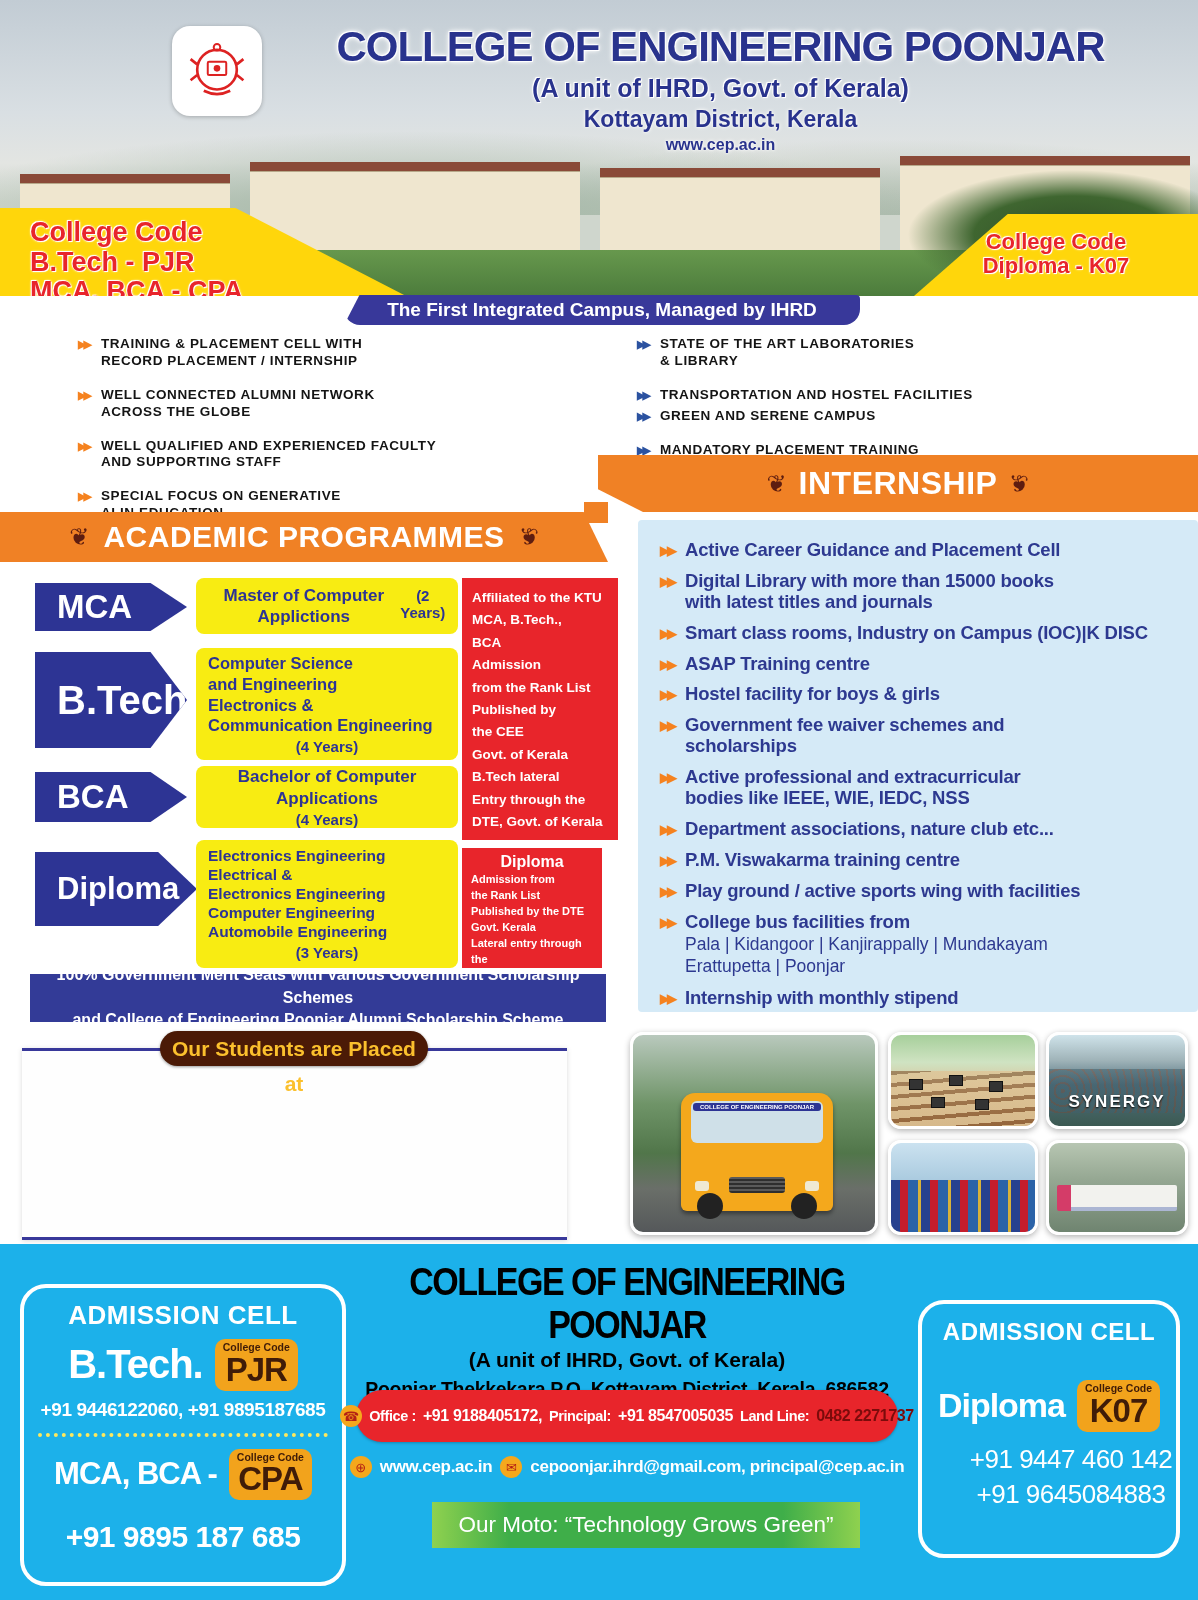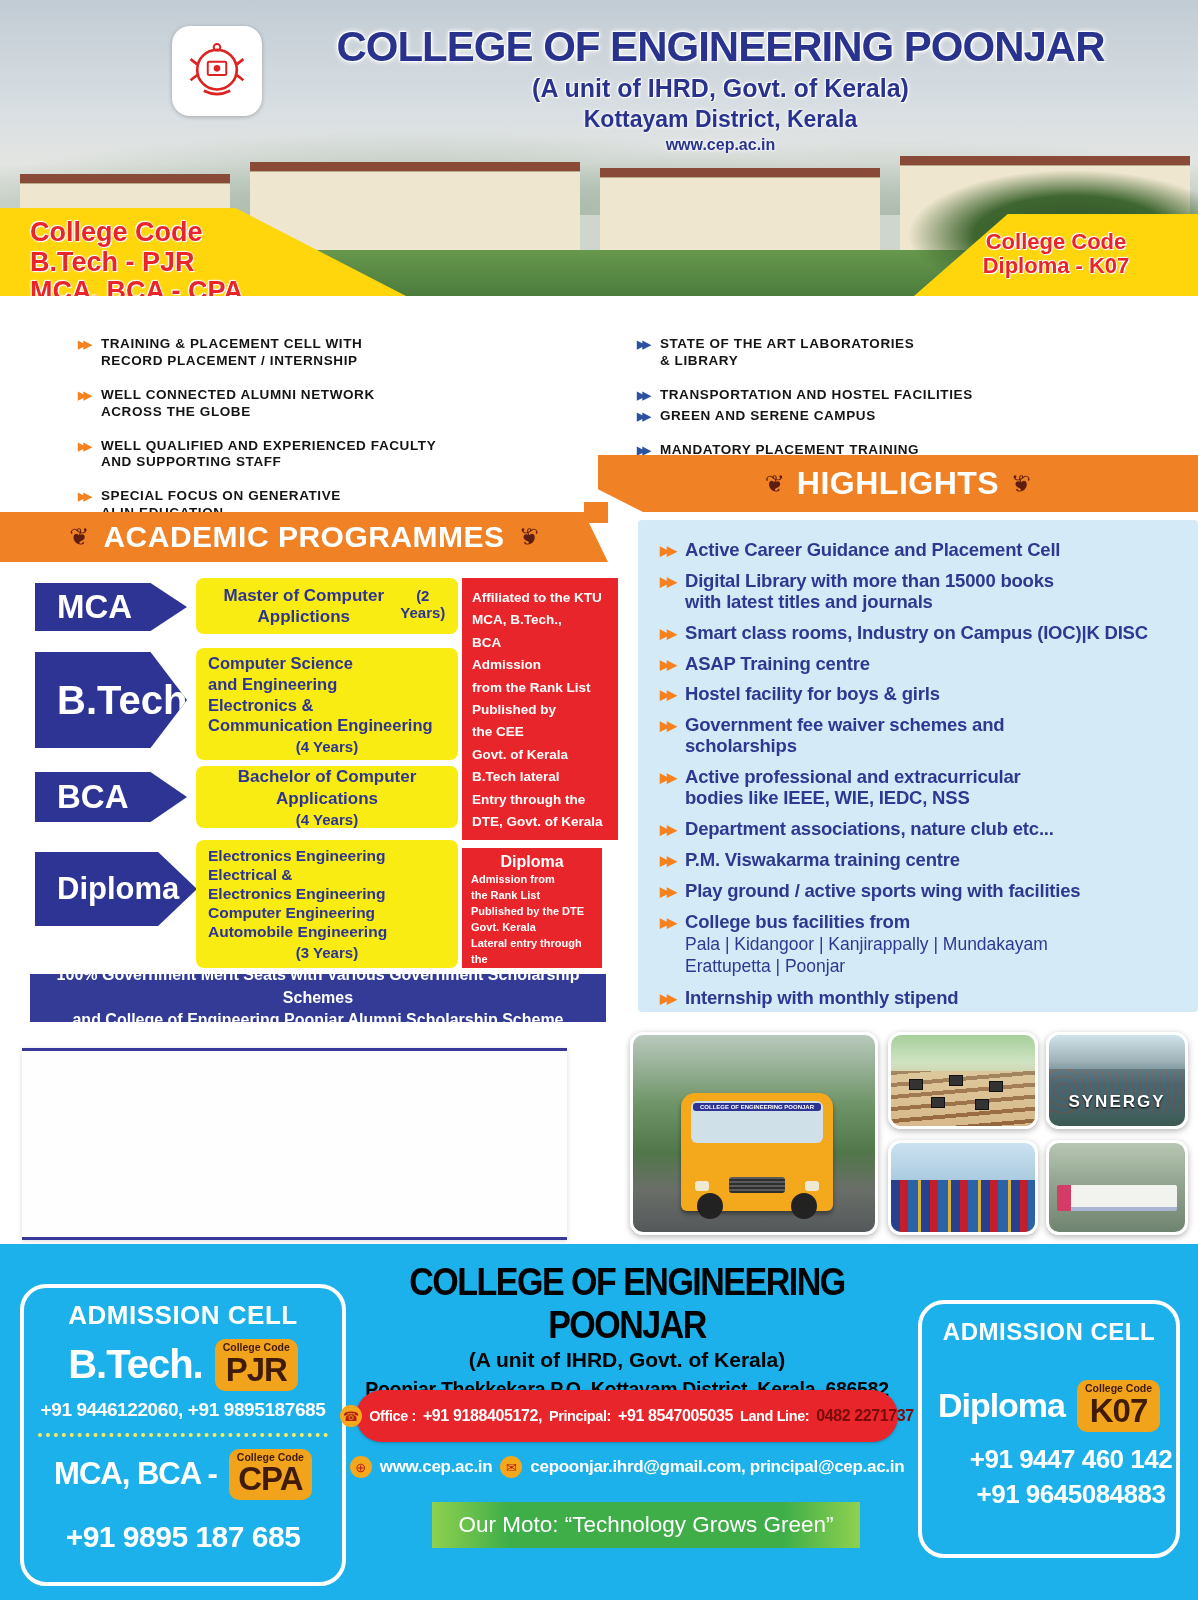--- a/index.html
+++ b/index.html
@@ -148,21 +148,21 @@
   .adm-right .adm-title{font-size:24px;}
   .adm-row{display:flex;align-items:center;justify-content:center;gap:12px;margin-top:8px;}
   .adm-prog{font-weight:bold;font-size:40px;letter-spacing:-1px;}
   .adm-prog.small{font-size:31px;}
   .badge{background:#f2a31c;border-radius:10px;color:#401c08;padding:3px 8px 5px;line-height:1;}
   .badge .bl{font-weight:bold;font-size:10.5px;}
   .badge .bc{font-weight:bold;font-size:33px;letter-spacing:-1px;}
   .adm-phones{font-weight:bold;font-size:19px;letter-spacing:-.4px;margin-top:8px;}
   .adm-div{border-top:4px dotted #ffe95c;margin:12px 14px;}
   .adm-phone-big{font-weight:bold;font-size:30px;margin-top:20px;letter-spacing:-.5px;}
-  .adm-right .adm-phones2{font-weight:bold;font-size:26px;letter-spacing:-.5px;line-height:1.35;margin-top:10px;margin-left:44px;}
+  .adm-right .adm-phones2{font-weight:normal;font-size:26px;letter-spacing:-.5px;line-height:1.35;margin-top:10px;margin-left:44px;}
   .ftr-center{position:absolute;left:356px;top:16px;width:542px;text-align:center;color:#000;}
   .ftr-title{font-weight:bold;font-size:34px;letter-spacing:-1.5px;transform:scaleY(1.12);transform-origin:top;}
   .ftr-sub{font-weight:bold;font-size:21px;margin-top:10px;}
   .ftr-addr{font-weight:bold;font-size:19.5px;letter-spacing:-.3px;margin-top:6px;}
   .contact-pill{position:absolute;left:356px;top:146px;width:542px;height:52px;background:#e8252b;border-radius:26px;
         display:flex;align-items:center;justify-content:center;gap:7px;color:#fff;box-shadow:0 1px 3px rgba(0,0,0,.25);}
   .icon-circle{display:inline-flex;align-items:center;justify-content:center;width:22px;height:22px;border-radius:50%;
         background:#f5a81c;color:#b42015;font-size:13px;flex:none;}
   .cp-seg{font-weight:bold;font-size:14.5px;letter-spacing:-.4px;white-space:nowrap;}
   .cp-num{font-size:16px;}
@@ -212,20 +212,21 @@
       <div class="code-text" style="white-space:pre-line;">College Code
 B.Tech - PJR
 MCA, BCA - CPA</div>
     </div>
     <div class="code-right">
       <div class="code-text" style="white-space:pre-line;">College Code
 Diploma - K07</div>
     </div>
   </div>
 
+  <div class="campus-banner">The First Integrated Campus, Managed by IHRD</div>
 
   <div class="features">
     <ul class="feat-col left" id="features-left">
         <li class="feat-item">
           <span class="feat-arrow">▶▶</span>
           <span class="feat-text">TRAINING &amp; PLACEMENT CELL WITH
 RECORD PLACEMENT / INTERNSHIP</span>
         </li>
         <li class="feat-item">
           <span class="feat-arrow">▶▶</span>
@@ -329,24 +330,25 @@
   </div>
 
   <div class="merit-banner">
     <div>100% Government Merit Seats with Various Government Scholarship Schemes</div>
     <div>and College of Engineering Poonjar Alumni Scholarship Scheme</div>
   </div>
 
   <div class="placed-box">
     
   </div>
+  <div class="placed-pill">Our Students are Placed at</div>
 
   <div class="hl-header">
     <span class="flourish">❦</span>
-    <span class="sec-title">HIGHLIGHTS</span>
+    <span class="sec-title">INTERNSHIP</span>
     <span class="flourish flip">❦</span>
   </div>
   <div class="hl-panel">
     <ul class="hl-list" id="hl-list">
         <li class="hl-item">
           <span class="hl-arrow">▶▶</span>
           <div class="hl-body">
             <div class="hl-text">Active Career Guidance and Placement Cell</div>
           </div>
         </li>

